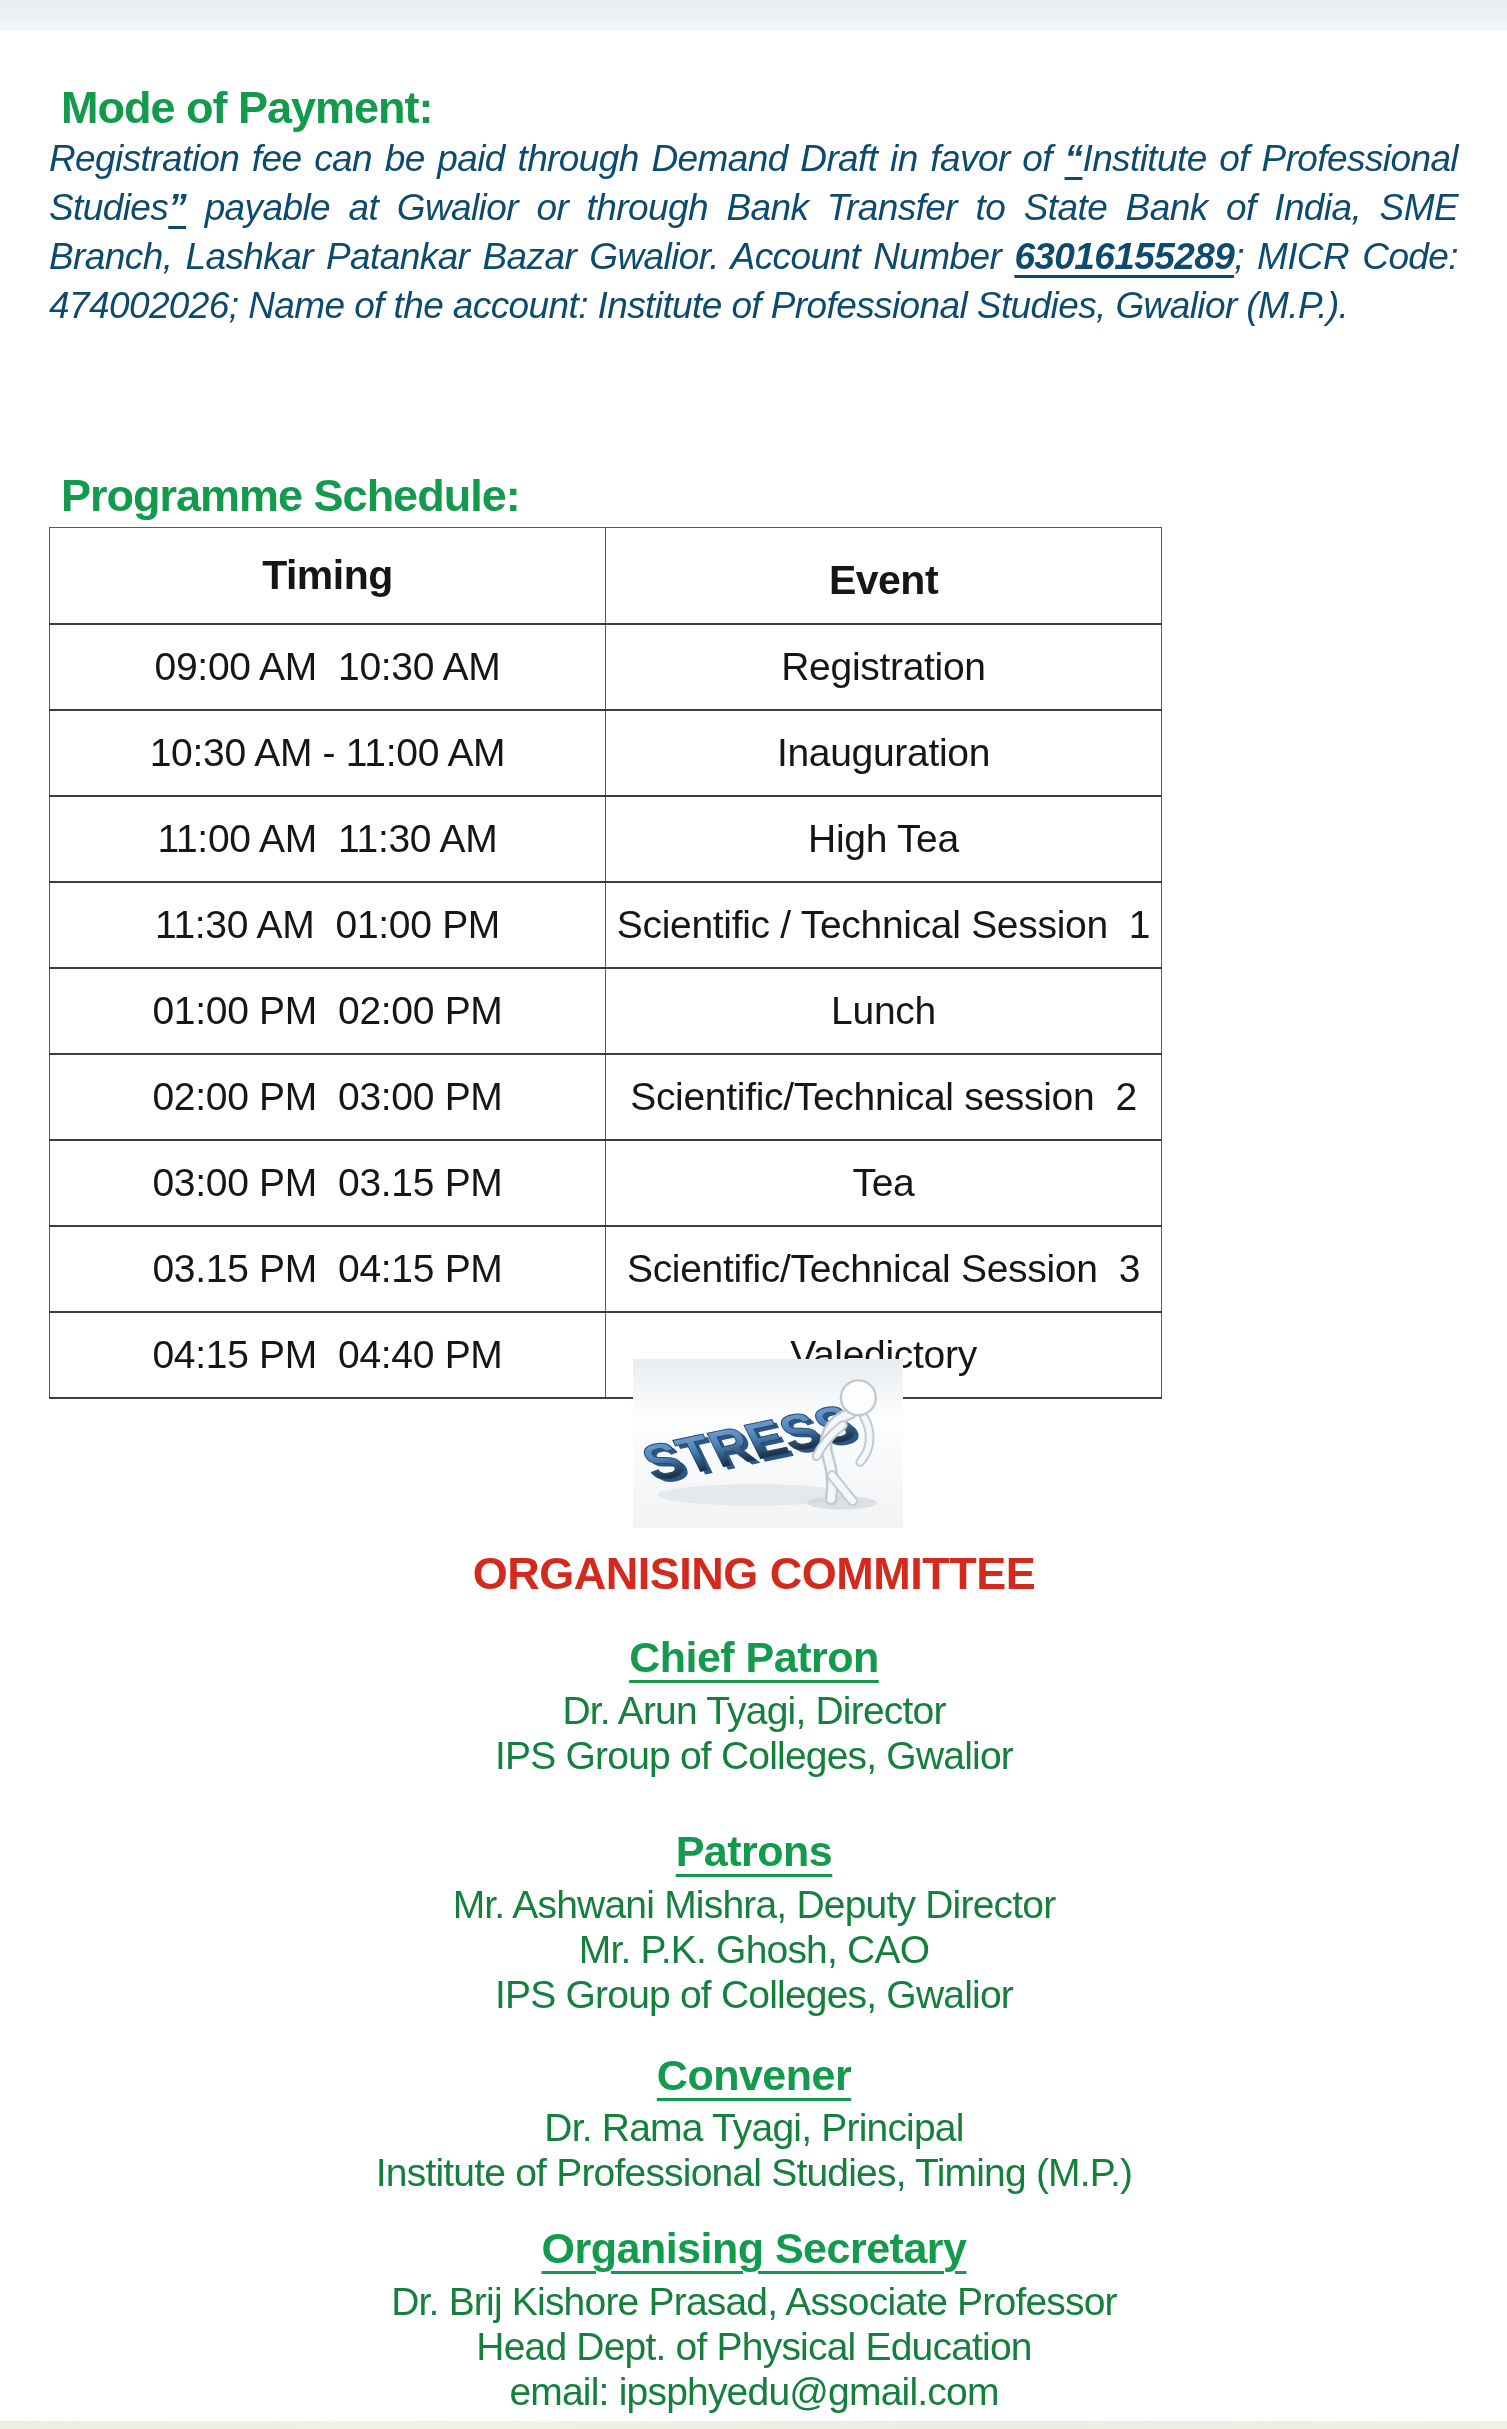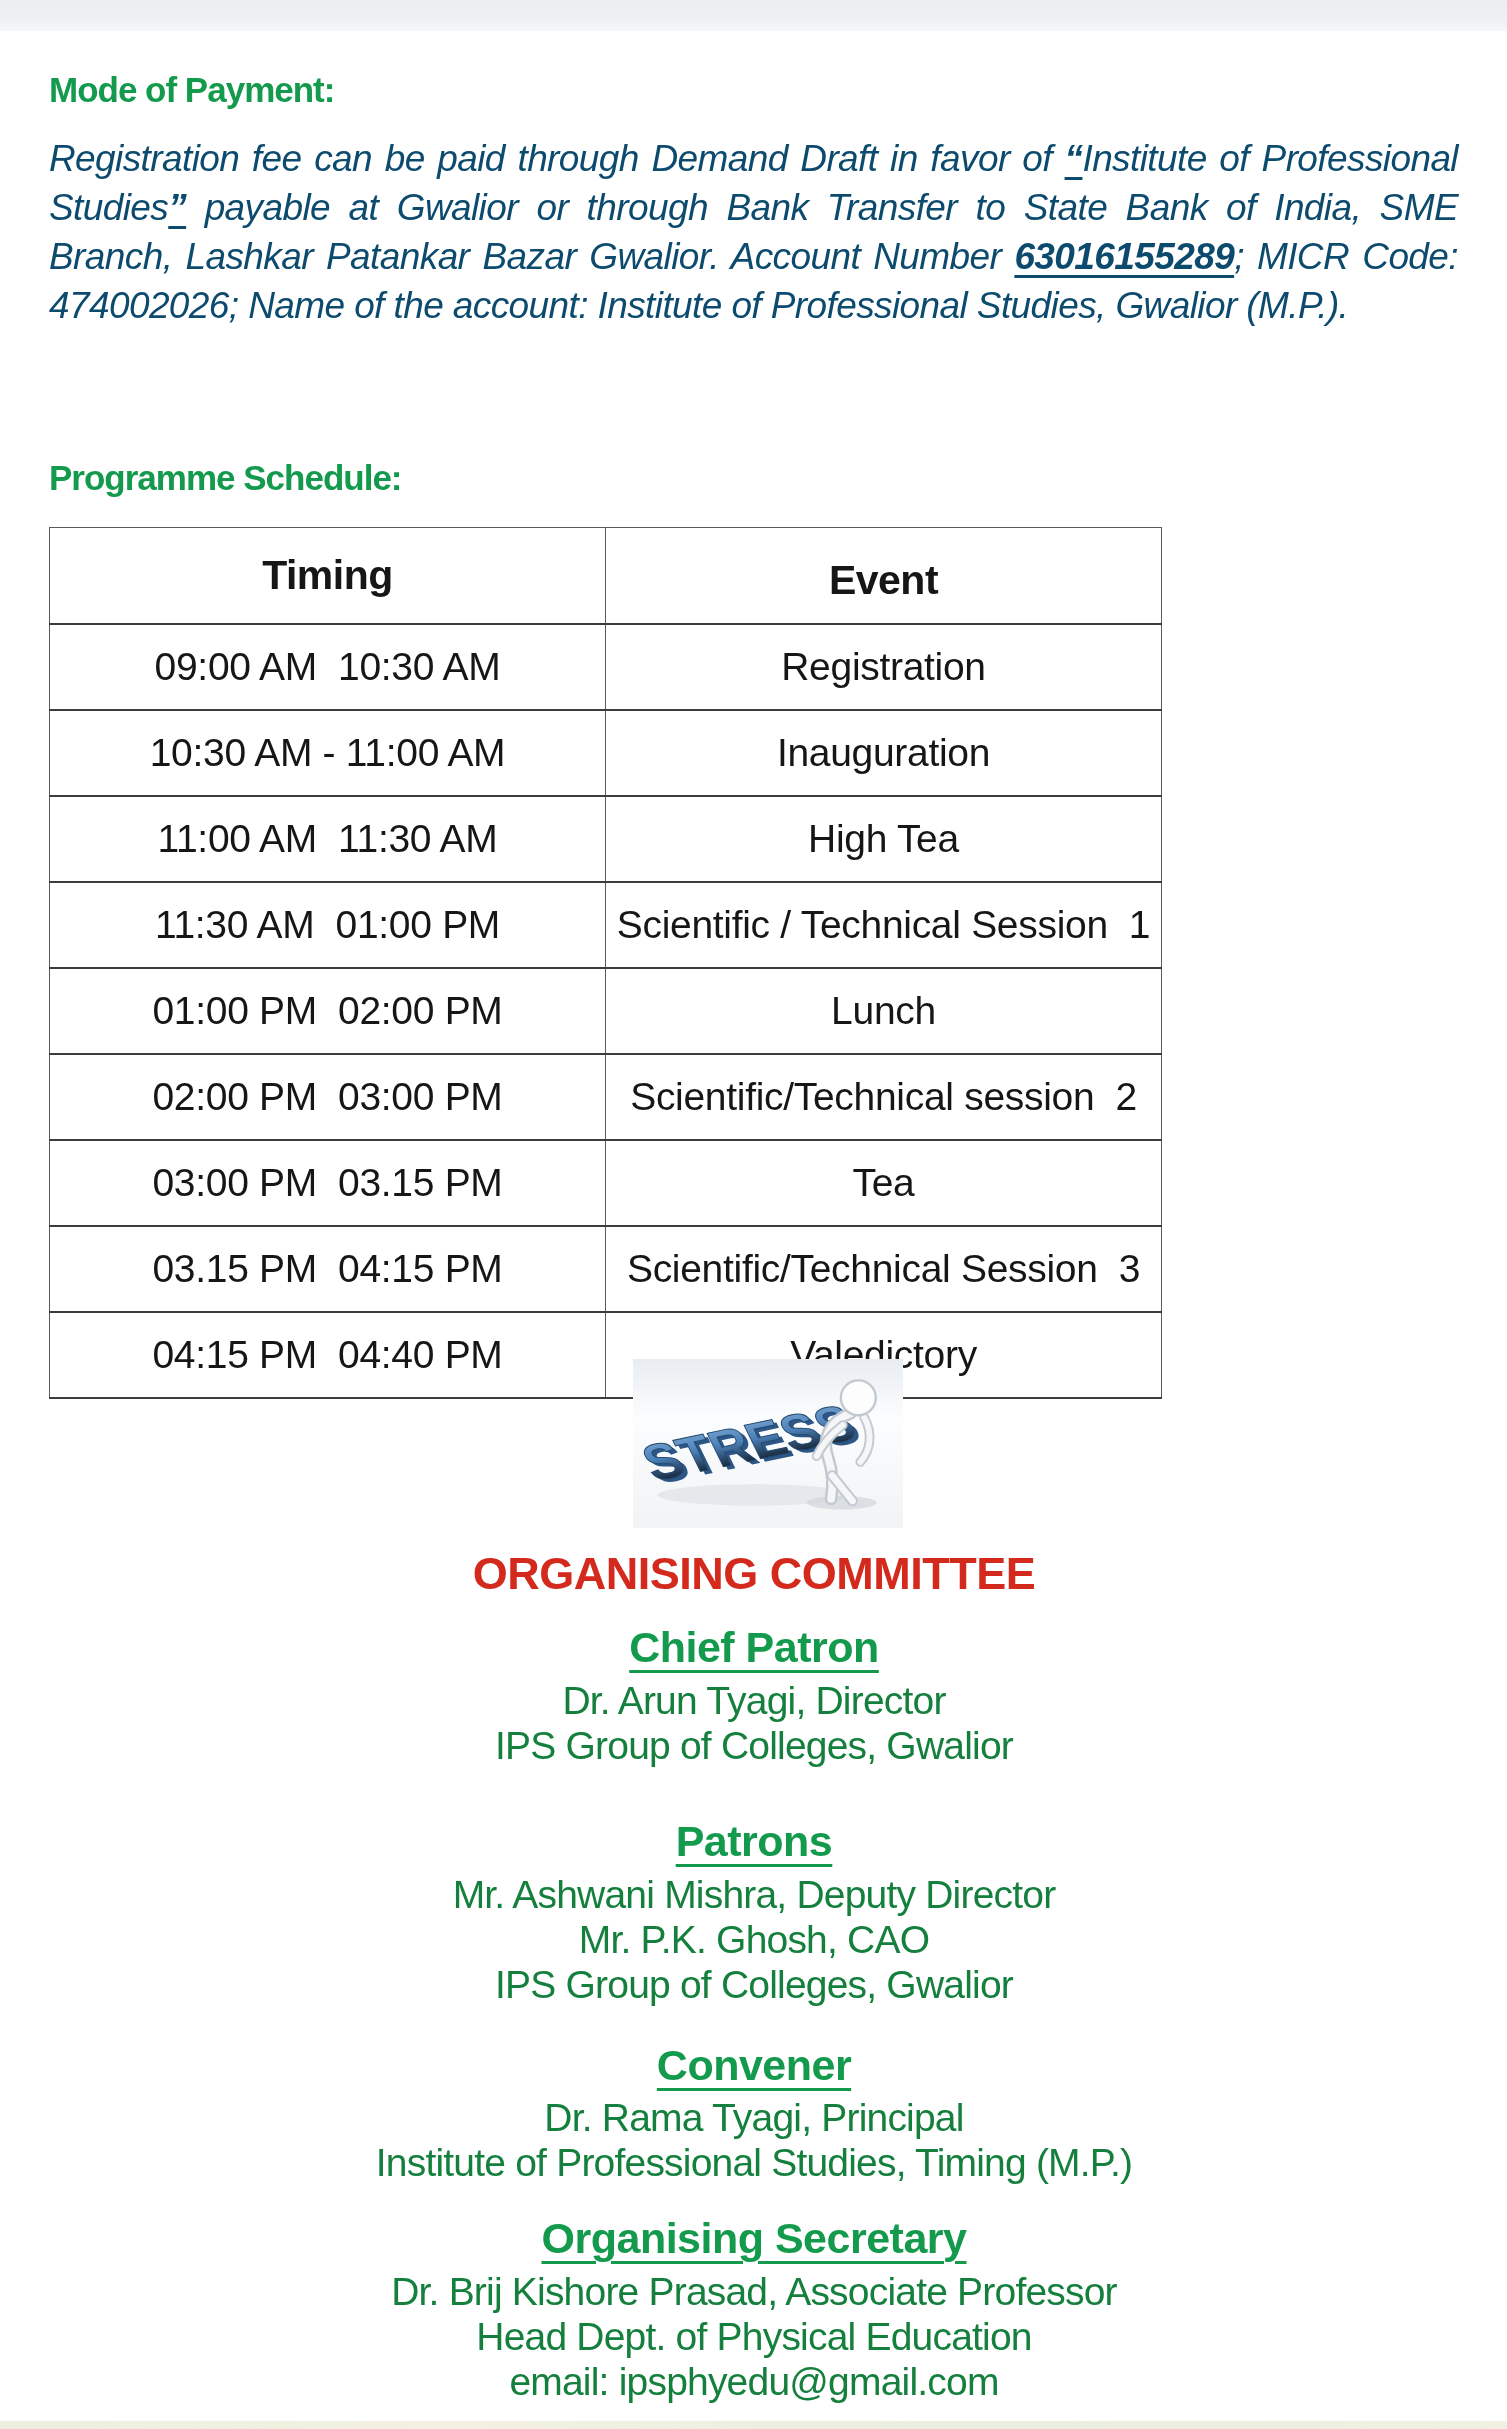--- a/index.html
+++ b/index.html
@@ -5,22 +5,22 @@
   html,body{margin:0;padding:0;background:#ffffff;}
   .page{
     position:relative;width:1508px;height:2430px;background:#ffffff;overflow:hidden;
     font-family:"Liberation Sans","DejaVu Sans",sans-serif;color:#151515;
   }
   .top-band{position:absolute;top:0;left:0;width:100%;height:31px;
     background:linear-gradient(180deg,#ebeef1 0%,#eef1f4 60%,#f5f7f9 100%);}
   .bottom-band{position:absolute;bottom:0;left:0;width:100%;height:8.7px;
     background:linear-gradient(90deg,#ecefdf 0%,#f3f1e3 30%,#e9eee1 65%,#f1f0e2 100%);}
 
-  .green-heading{position:absolute;left:49px;margin:0;
-    font-size:35px;font-weight:bold;color:#149a4d;letter-spacing:-1px;text-align:right;}
+  .green-heading{position:absolute;left:49px;margin:12px;
+    font-size:45px;font-weight:bold;color:#149a4d;letter-spacing:-1px;text-align:right;}
   #payment-heading{top:70px;}
   #schedule-heading{top:458px;}
 
   #payment-body{position:absolute;left:49px;top:134px;width:1409px;margin:0;
     font-size:37px;line-height:49px;text-align:justify;letter-spacing:-0.6px;color:#0c4a6e;font-style:italic;}
   .bold-underline{font-weight:bold;text-decoration:underline;text-underline-offset:5.8px;text-decoration-thickness:2.9px;}
 
   #schedule-table{position:absolute;left:49px;top:527px;width:1113px;
     border-collapse:collapse;table-layout:fixed;}
   #schedule-table th,#schedule-table td{
@@ -32,21 +32,21 @@
   #schedule-table td{height:82px;font-size:39px;letter-spacing:-0.3px;}
   th.event-head{padding-top:11.6px;height:71px;}
 
   #stress-illustration{position:absolute;left:633px;top:1359px;width:270px;height:169px;}
 
   #committee{position:absolute;left:0;top:1548px;width:100%;text-align:center;}
   .c-title{font-size:45px;font-weight:bold;color:#d42a1e;letter-spacing:-0.5px;line-height:52px;}
   .c-head{font-size:43px;font-weight:bold;color:#149a4d;letter-spacing:-0.5px;line-height:49px;
     text-decoration:underline;text-decoration-thickness:2.9px;text-underline-offset:7.8px;margin-bottom:5.8px;}
   .c-line{font-size:39px;line-height:45px;letter-spacing:-0.8px;color:#15803d;}
-  .sec-1{margin-top:23px;}
+  .sec-1{margin-top:33px;}
   .sec-2{margin-top:49px;}
   .sec-3{margin-top:34px;}
   .sec-4{margin-top:29px;}
 </style>
 </head>
 <body>
 
 <div class="page">
 
   <div class="top-band"></div>

